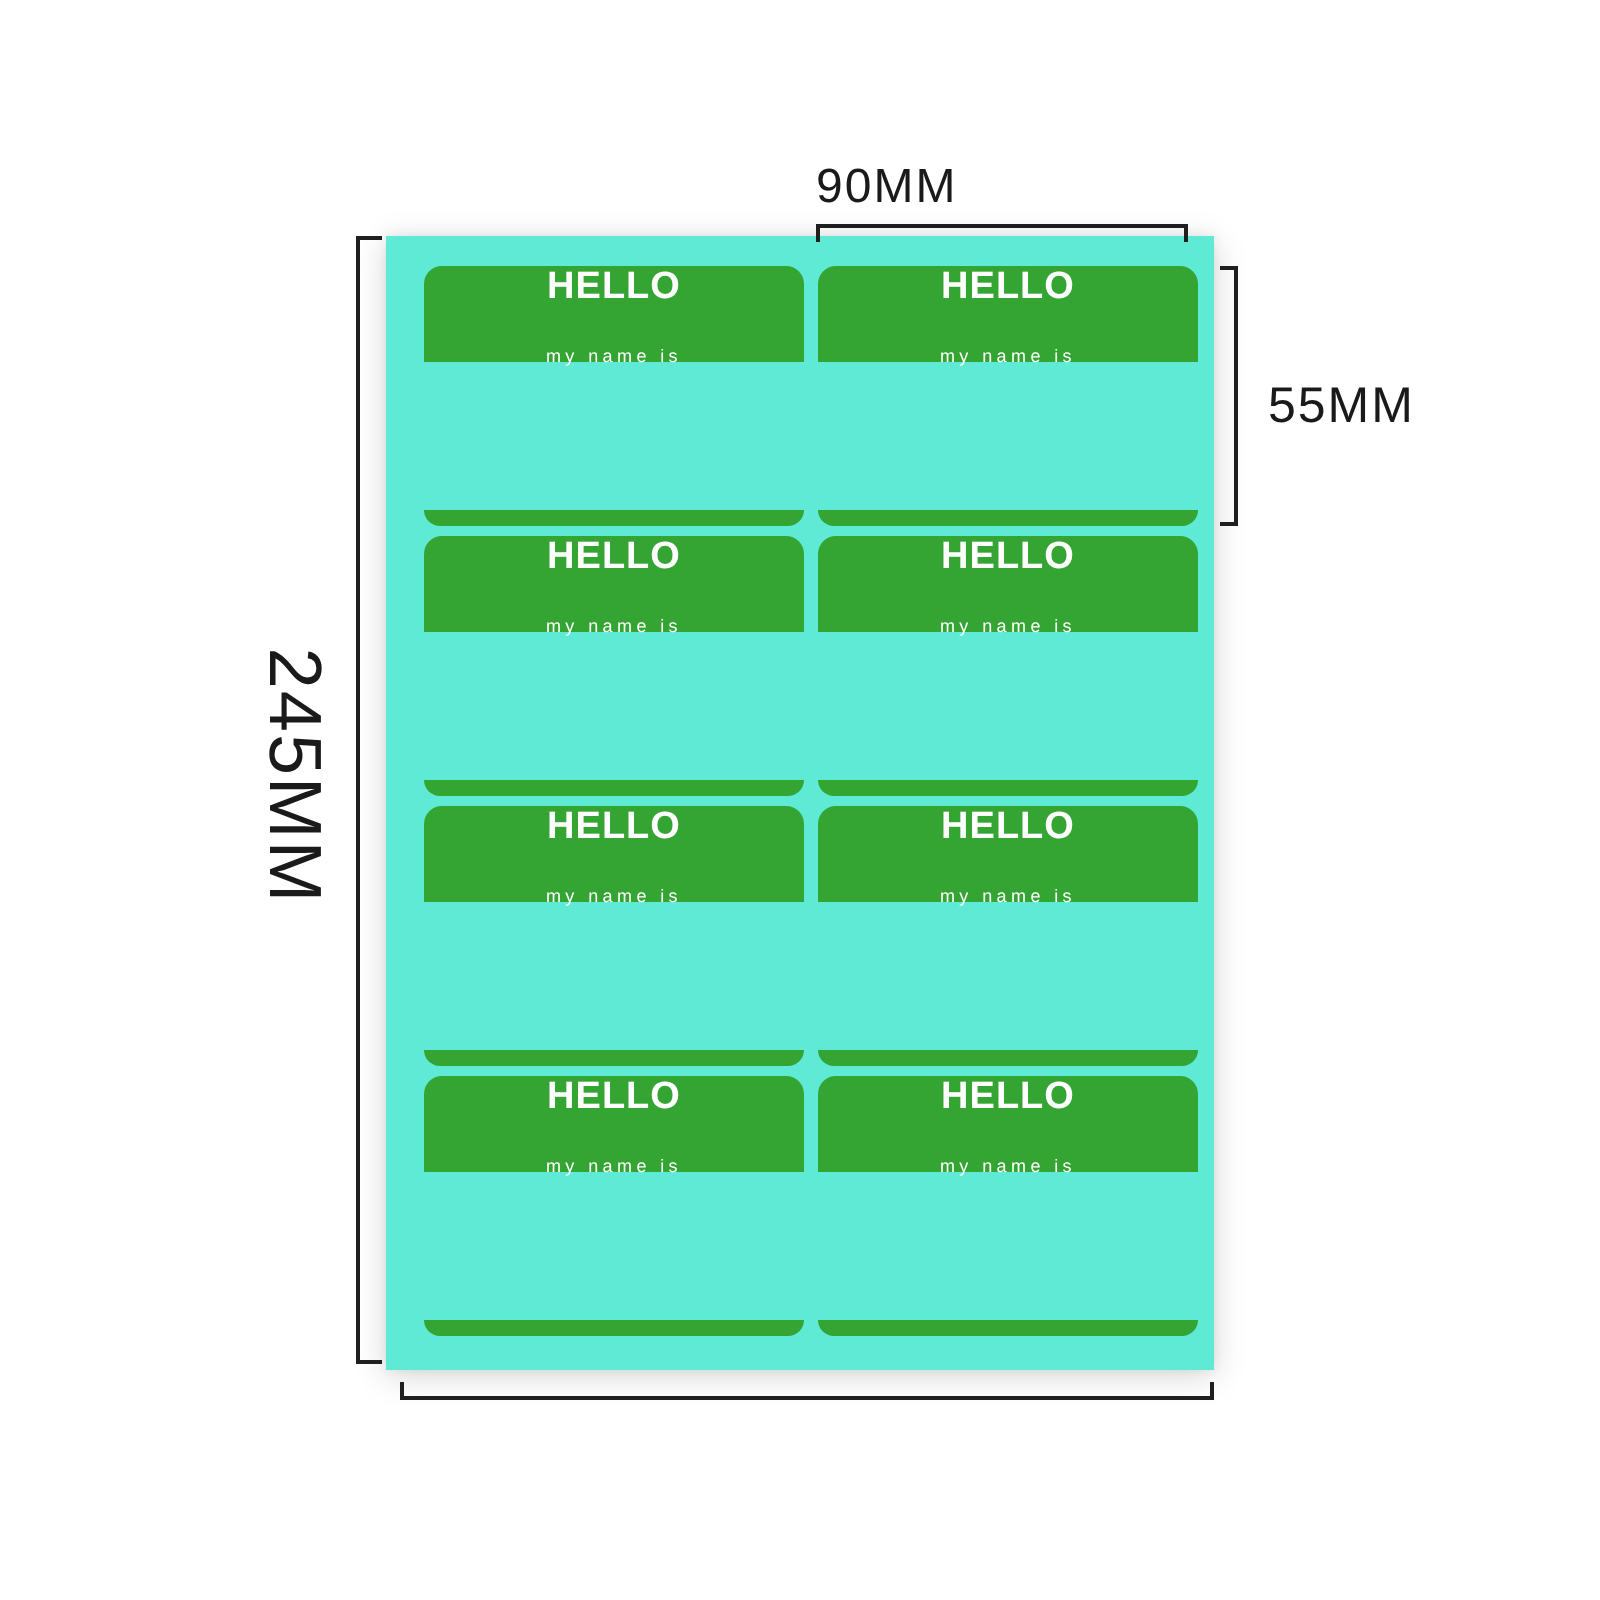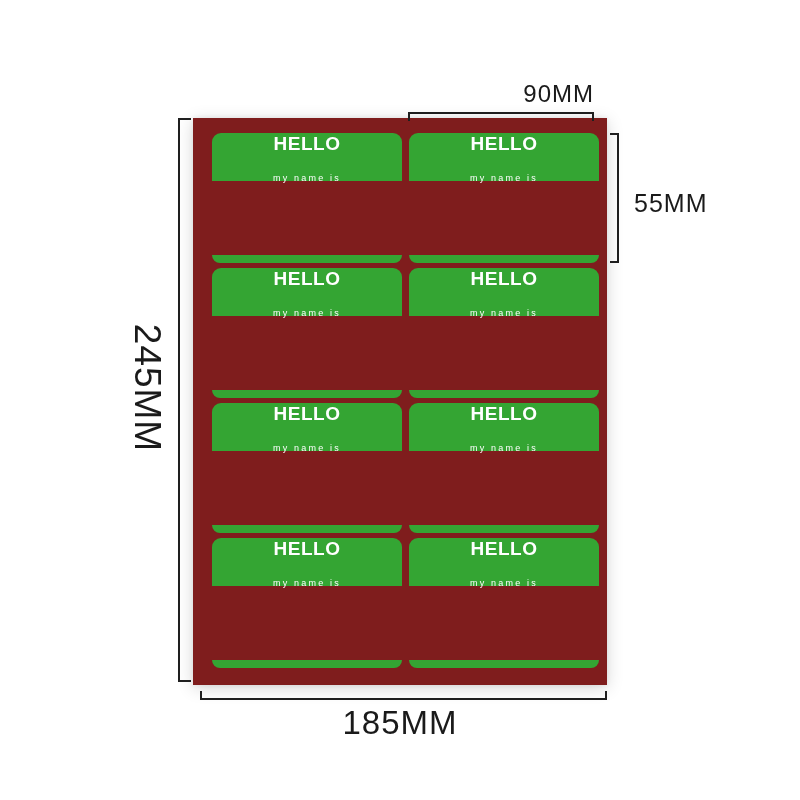--- a/index.html
+++ b/index.html
@@ -18,21 +18,21 @@
     --line: #1f1f1f;
   }
 
   
   .sheet {
     position: absolute;
     left: 193px;
     top: 118px;
     width: 414px;
     height: 567px;
-    background: #7f1d1d;
+    background: #5eead4;
     box-shadow: 0 3px 16px rgba(0,0,0,0.16), 0 0 5px rgba(0,0,0,0.07);
   }
   .sticker-grid {
     position: absolute;
     left: 19px;
     top: 15px;
     display: grid;
     grid-template-columns: 190px 190px;
     grid-auto-rows: 130px;
     column-gap: 7px;
@@ -103,21 +103,21 @@
 
   
   .dim-label {
     position: absolute;
     color: #1a1a1a;
     letter-spacing: 1px;
     white-space: nowrap;
   }
   .label-sticker-width {
     left: 408px; top: 80px; width: 186px;
-    text-align: right; font-size: 24px;
+    text-align: left; font-size: 24px;
   }
   .label-sticker-height {
     left: 634px; top: 189px; font-size: 25px; text-align: right;
   }
   .label-sheet-height {
     left: 147px; top: 388px;
     transform: translate(-50%, -50%) rotate(90deg);
     font-size: 37px;
   }
   .label-sheet-width {
@@ -207,15 +207,14 @@
   </div>
 
   <div class="bracket bracket-sticker-width"></div>
   <div class="bracket bracket-sticker-height"></div>
   <div class="bracket bracket-sheet-height"></div>
   <div class="bracket bracket-sheet-width"></div>
 
   <div class="dim-label label-sticker-width">90MM</div>
   <div class="dim-label label-sticker-height">55MM</div>
   <div class="dim-label label-sheet-height">245MM</div>
-  <div class="dim-label label-sheet-width">185MM</div>
 
 </div>
 
 </body></html>

